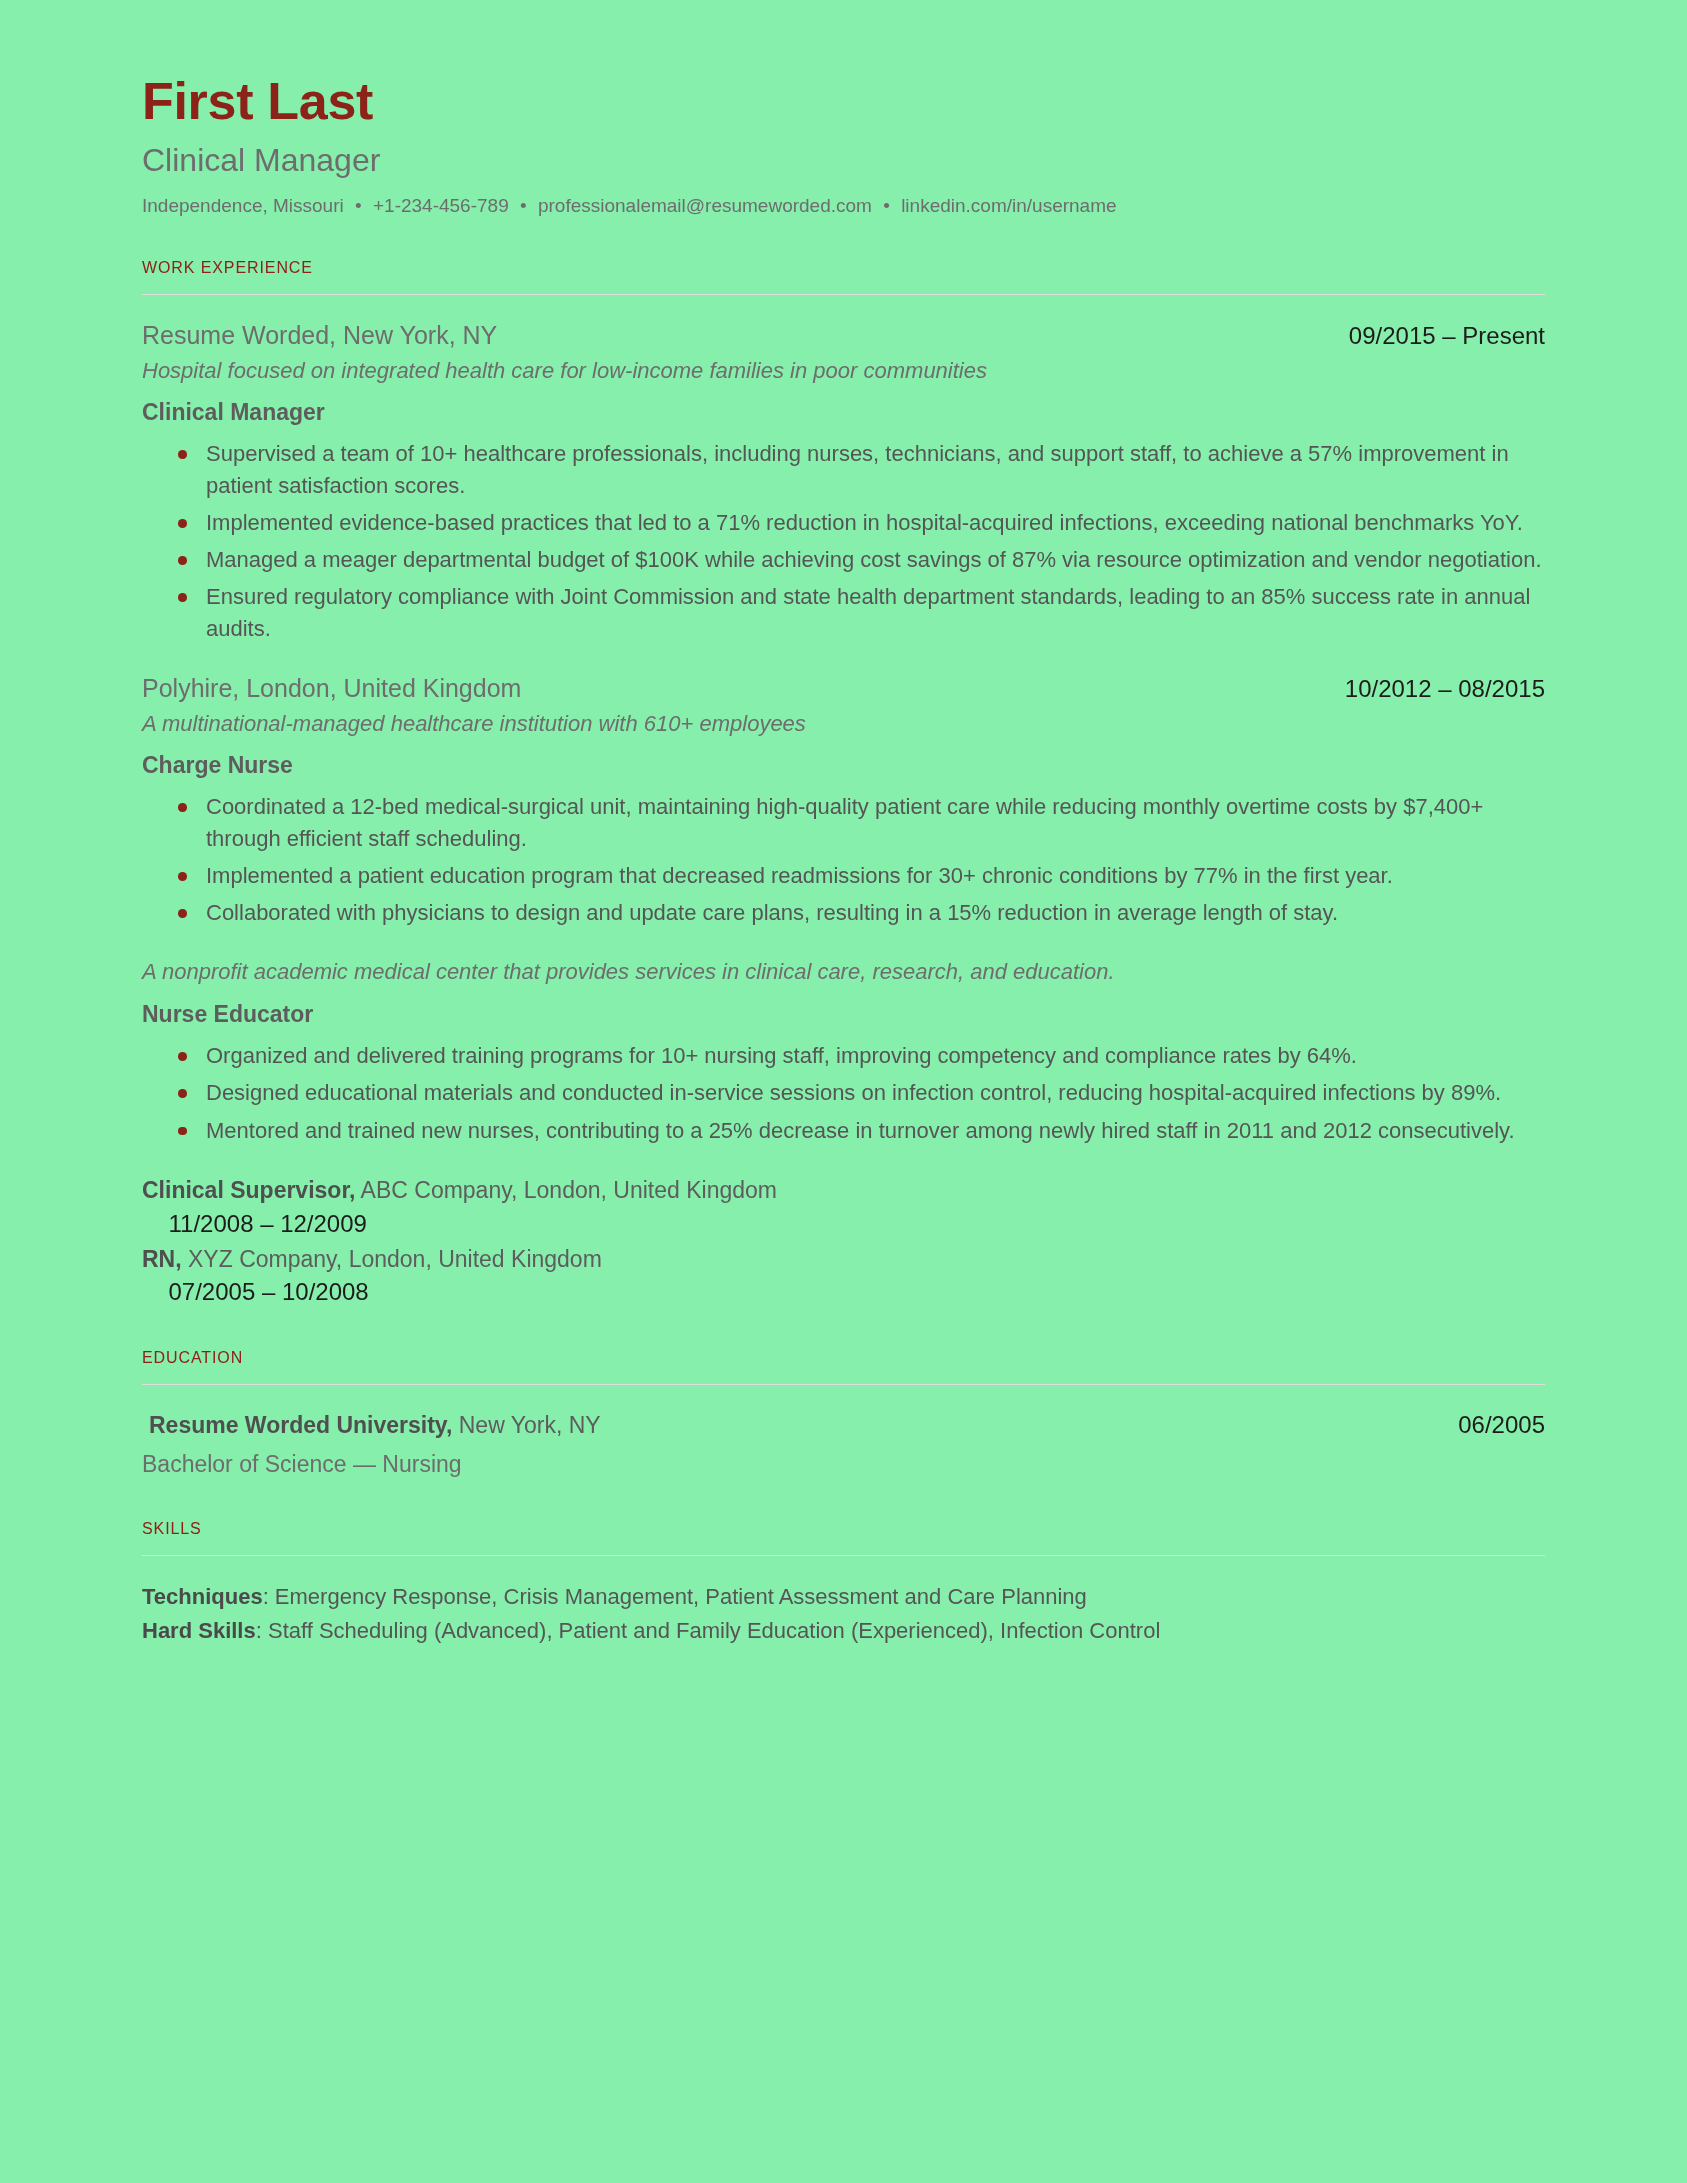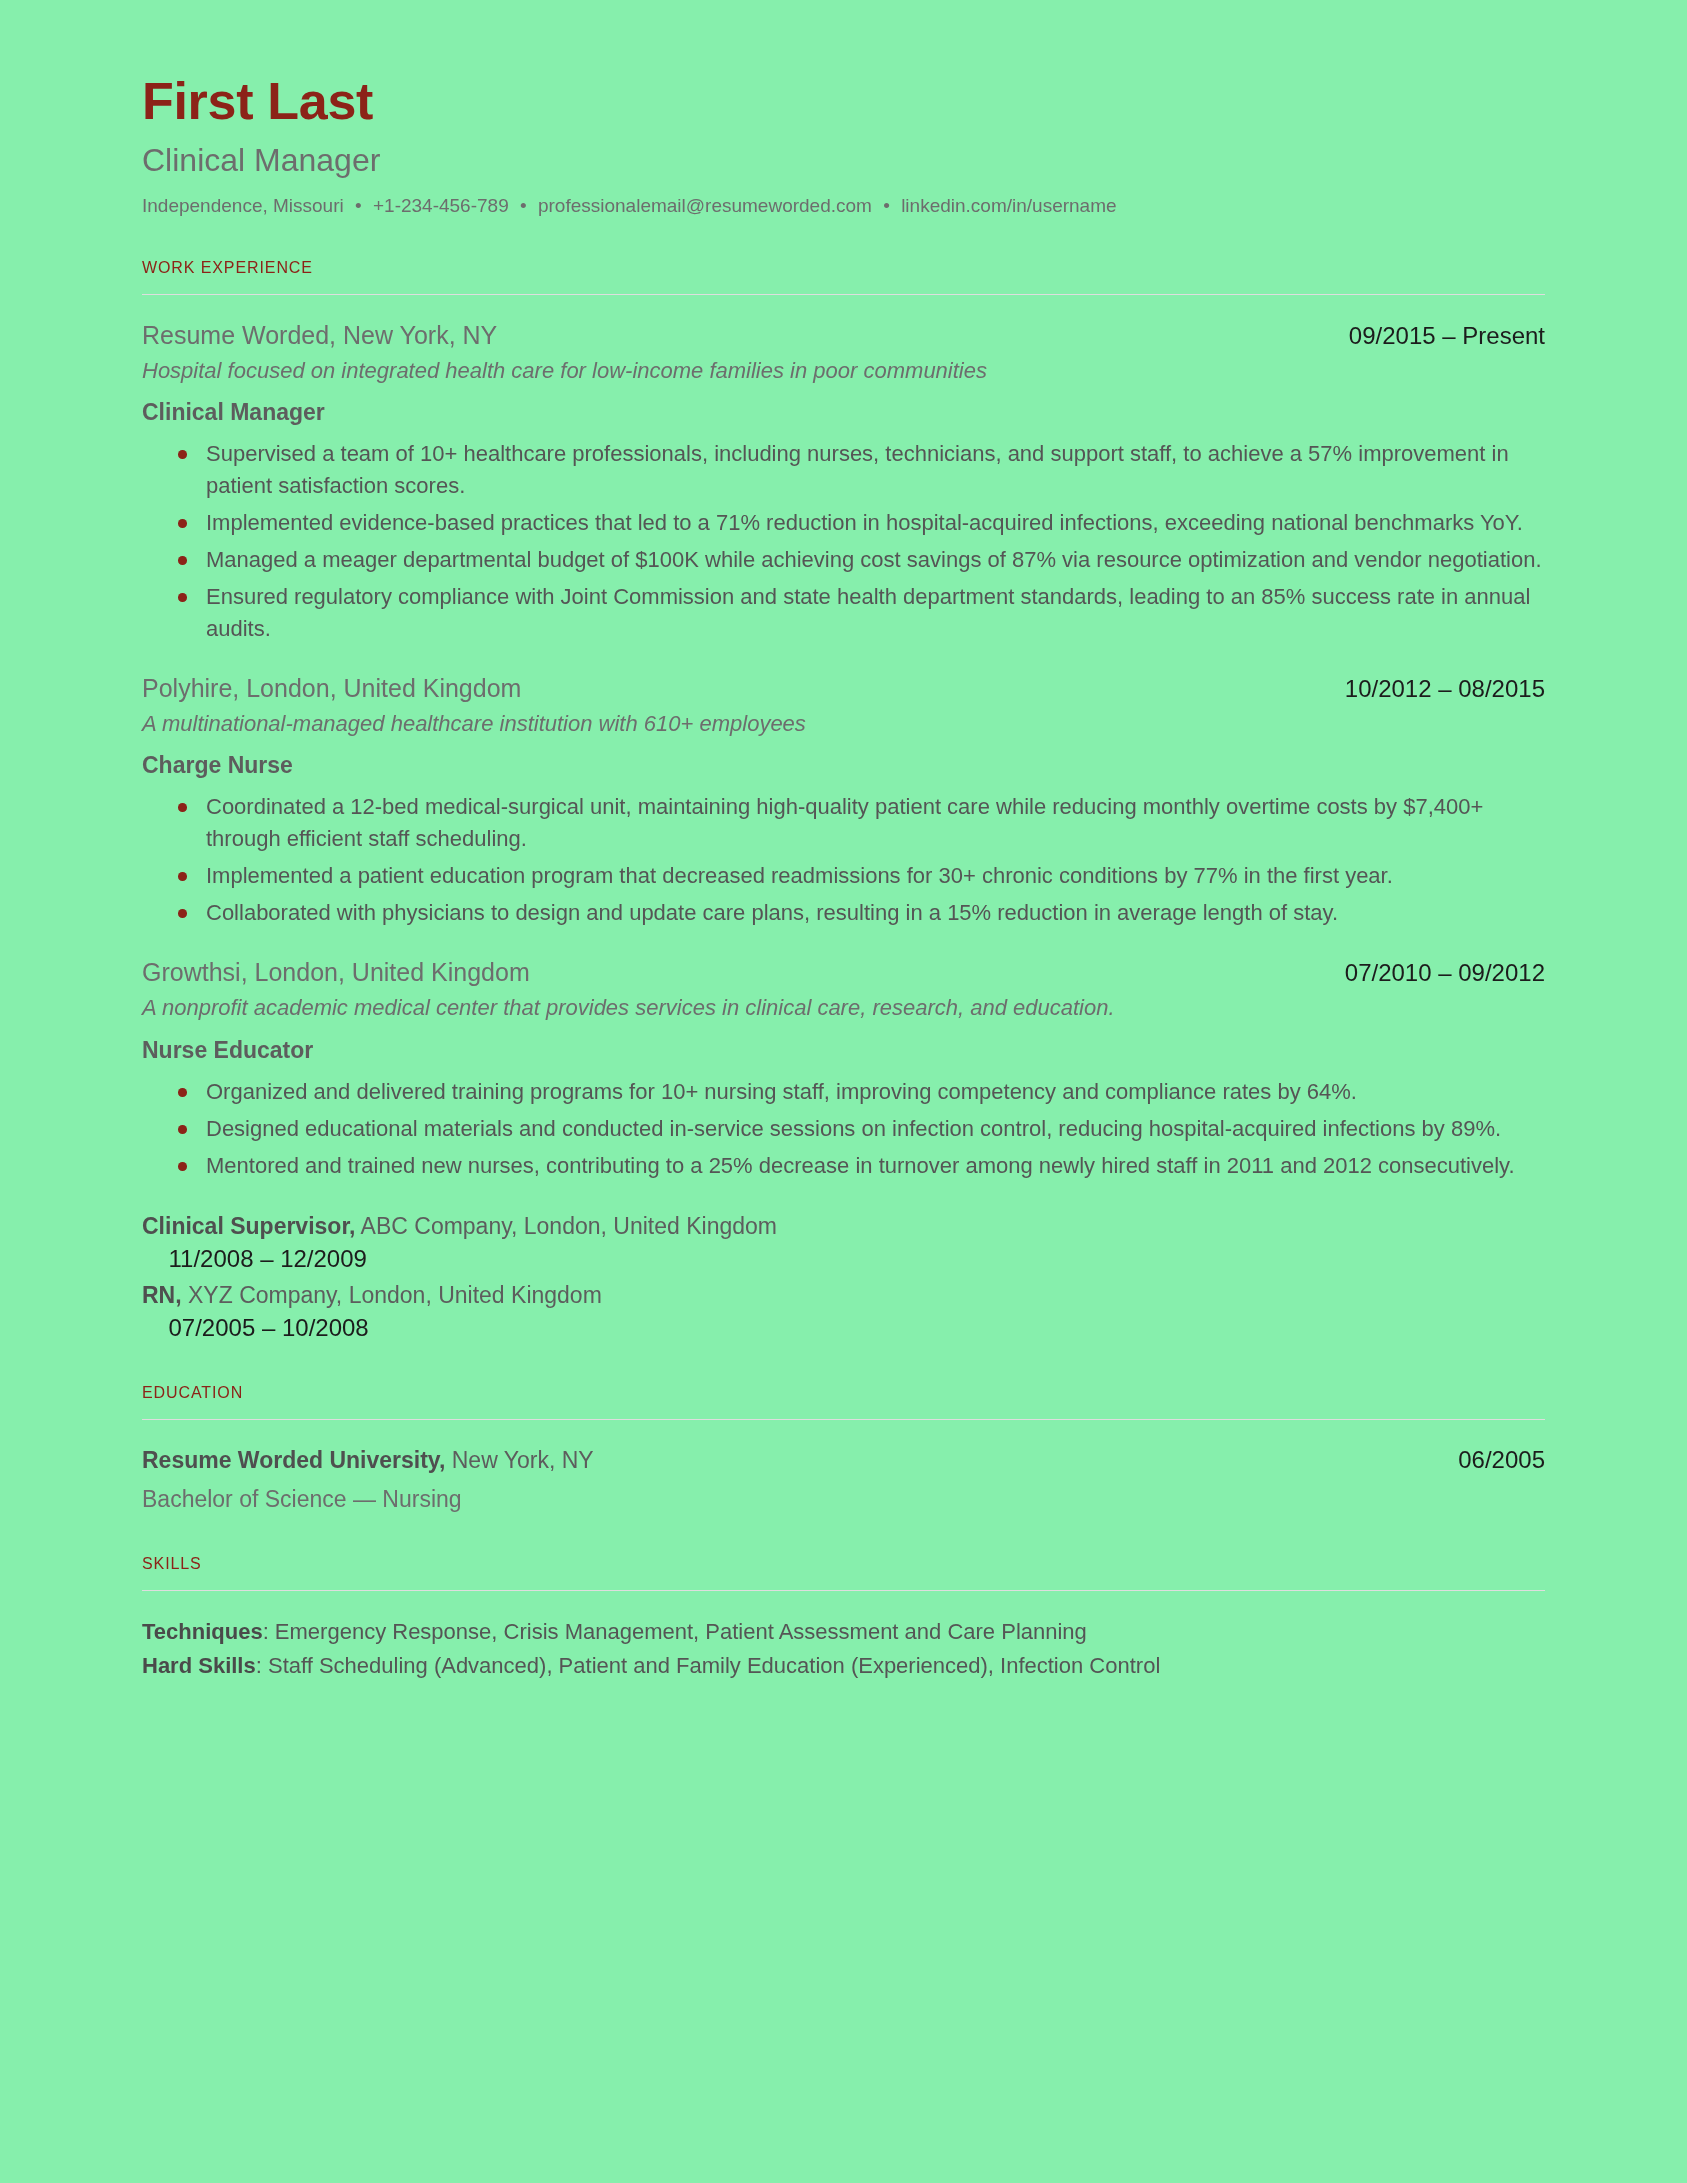--- a/index.html
+++ b/index.html
@@ -153,20 +153,21 @@
     white-space: nowrap;
     padding-left: 26.5px;
     line-height: 1.38;
   }
 
   
   .edu-row {
     display: flex;
     justify-content: space-between;
     align-items: baseline;
+    margin-left: 7px;
   }
   .edu-school {
     font-size: 23px;
     color: #5d5d5d;
     line-height: 1.35;
   }
   .edu-school b {
     font-weight: bold;
     color: #4f4f4f;
   }
@@ -241,24 +242,20 @@
       <div class="entry-desc">A multinational-managed healthcare institution with 610+ employees</div>
       <div class="entry-role">Charge Nurse</div>
       <ul class="bullets">
         <li><span class="dot"></span><span>Coordinated a 12-bed medical-surgical unit, maintaining high-quality patient care while reducing monthly overtime costs by $7,400+ through efficient staff scheduling.</span></li>
         <li><span class="dot"></span><span>Implemented a patient education program that decreased readmissions for 30+ chronic conditions by 77% in the first year.</span></li>
         <li><span class="dot"></span><span>Collaborated with physicians to design and update care plans, resulting in a 15% reduction in average length of stay.</span></li>
       </ul>
     </div>
 
     <div class="entry">
-      <div class="entry-top">
-        <div class="entry-company">Growthsi, London, United Kingdom</div>
-        <div class="entry-dates">07/2010 – 09/2012</div>
-      </div>
       <div class="entry-desc">A nonprofit academic medical center that provides services in clinical care, research, and education.</div>
       <div class="entry-role">Nurse Educator</div>
       <ul class="bullets">
         <li><span class="dot"></span><span>Organized and delivered training programs for 10+ nursing staff, improving competency and compliance rates by 64%.</span></li>
         <li><span class="dot"></span><span>Designed educational materials and conducted in-service sessions on infection control, reducing hospital-acquired infections by 89%.</span></li>
         <li><span class="dot"></span><span>Mentored and trained new nurses, contributing to a 25% decrease in turnover among newly hired staff in 2011 and 2012 consecutively.</span></li>
       </ul>
     </div>
 
     <div>

